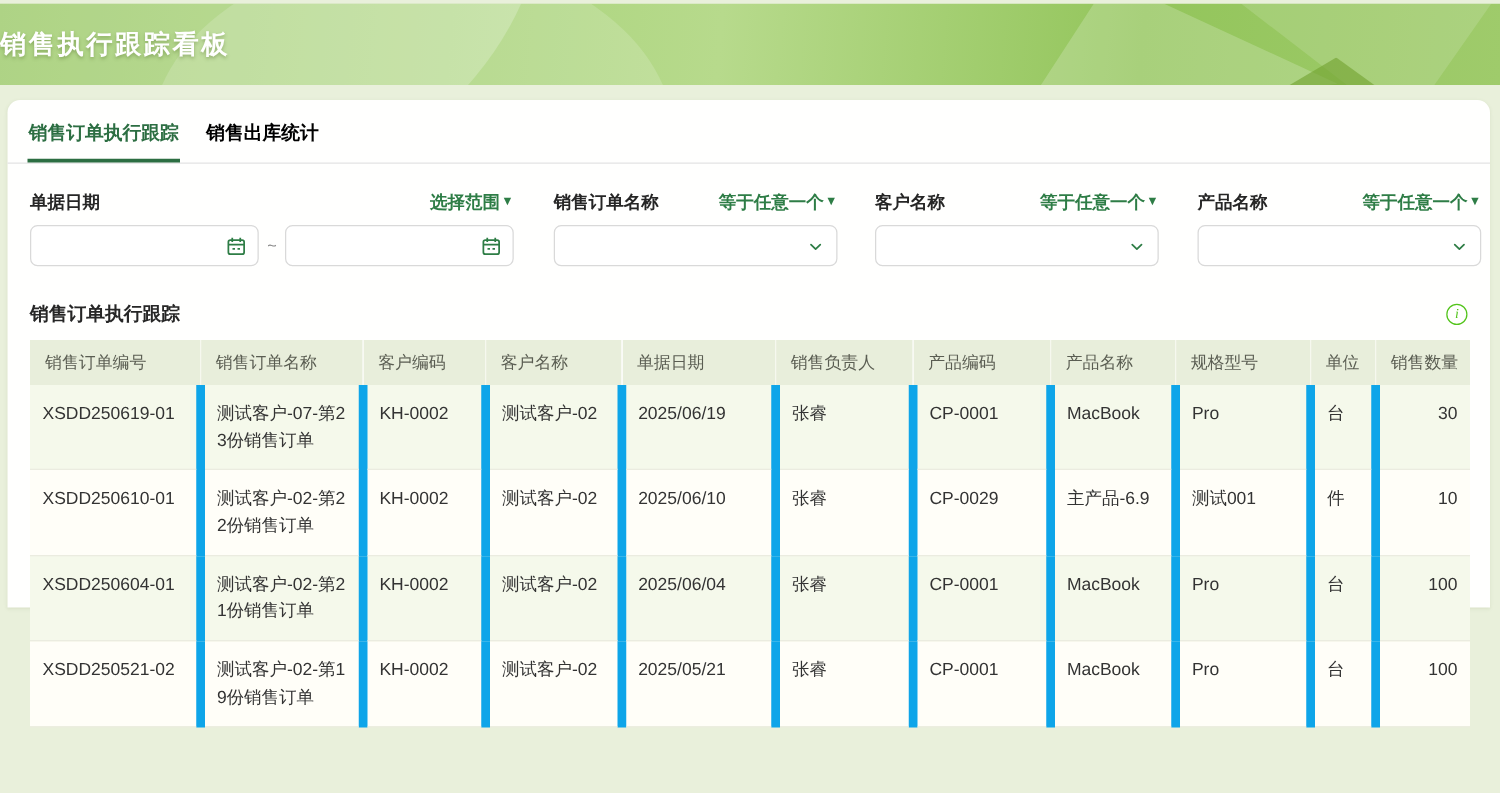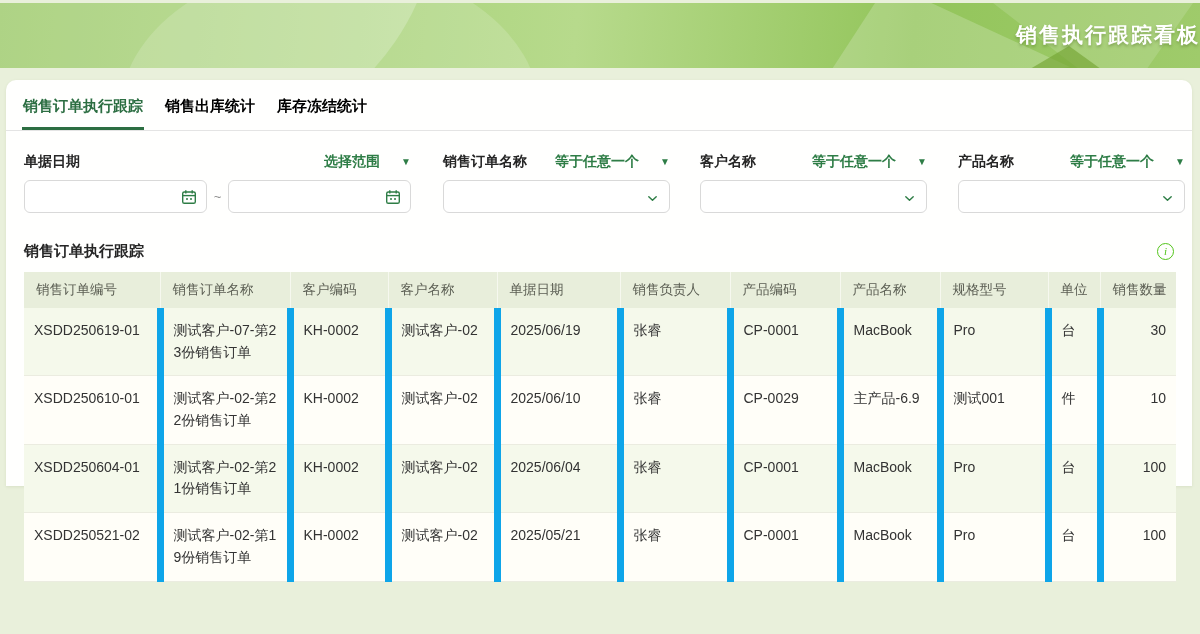--- a/index.html
+++ b/index.html
@@ -38,21 +38,21 @@
     background:rgba(255,255,255,0.14);
     clip-path:polygon(0 0,100% 0,65% 100%);
   }
   .deco-tri3 {
     right:95px; bottom:-4px; width:80px; height:26px;
     background:rgba(116,165,52,0.65);
     clip-path:polygon(0 100%,55% 0,100% 100%);
   }
   .banner-title {
     position:absolute; left:0; right:0; top:18px;
-    text-align:right;
+    text-align:left;
     font-size:21px; font-weight:bold; color:#ffffff;
     letter-spacing:2px;
     text-shadow:0 2px 3px rgba(60,90,20,0.35);
   }
 
   
   .card {
     position:absolute; top:80px; left:6px; width:1186px; height:406px;
     background:#fffffe;
     border-radius:10px 10px 0 0;
@@ -81,21 +81,21 @@
   .fg-order  { left:419px; width:227px; }
   .fg-cust   { left:676px; width:227px; }
   .fg-prod   { left:934px; width:227px; }
   .filter-label-row {
     display:flex; justify-content:space-between; align-items:center;
     height:20px; margin-bottom:8px;
   }
   .filter-label { font-size:14px; font-weight:600; color:#262626; }
   .filter-op {
     font-size:14px; font-weight:600; color:#2e7d46; cursor:pointer;
-    display:flex; align-items:center; gap:21px;
+    display:flex; align-items:center; gap:1px;
   }
   .filter-op .caret { font-size:10px; line-height:1; }
   .filter-input-row { display:flex; align-items:center; }
   .date-input {
     position:relative; width:183px; height:33px;
     background:#fff; border:1px solid #d9d9d9; border-radius:6px;
   }
   .date-input input {
     width:100%; height:100%; border:none; outline:none; background:transparent;
     padding:0 32px 0 10px; font-size:13px; font-family:inherit;
@@ -153,21 +153,20 @@
   <div class="deco deco-tri2"></div>
   <div class="deco deco-tri3"></div>
   <div class="banner-title">销售执行跟踪看板</div>
 </div>
 
 <div class="card">
 
   <div class="tabs-bar">
     <div class="tab active">销售订单执行跟踪</div>
     <div class="tab">销售出库统计</div>
-    <div class="tab">库存冻结统计</div>
   </div>
 
   <div class="filters">
 
     <div class="filter-group fg-date">
       <div class="filter-label-row">
         <span class="filter-label">单据日期</span>
         <span class="filter-op">
           <span>选择范围</span>
           <span class="caret">▼</span>

